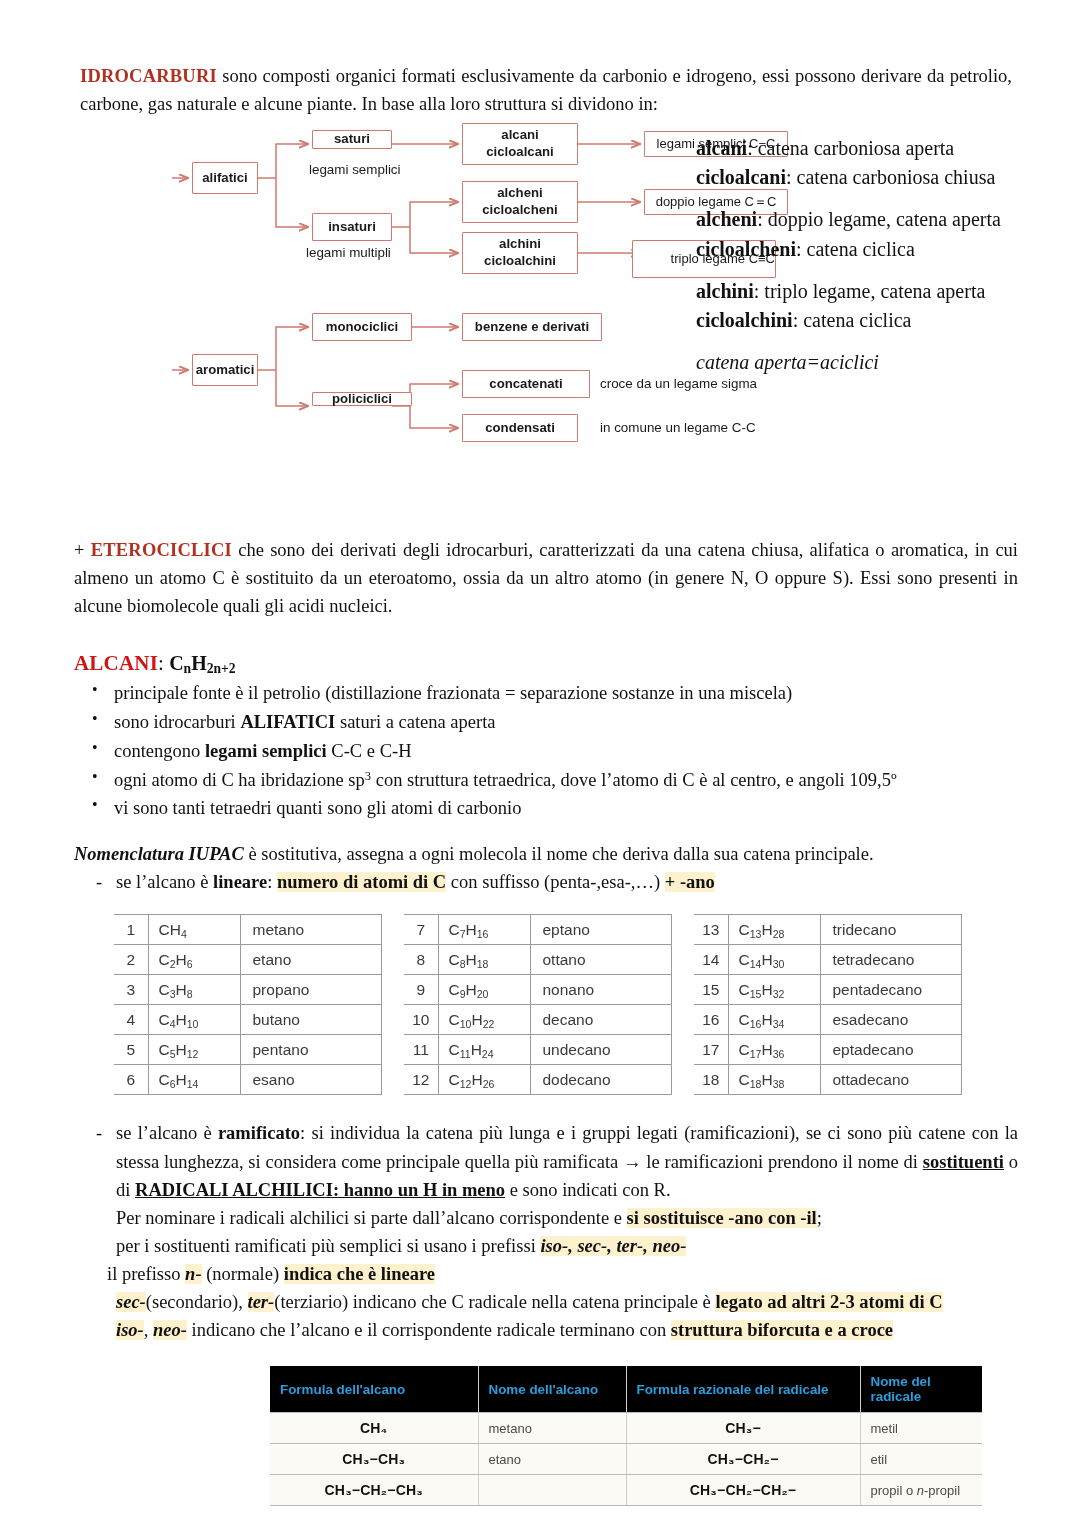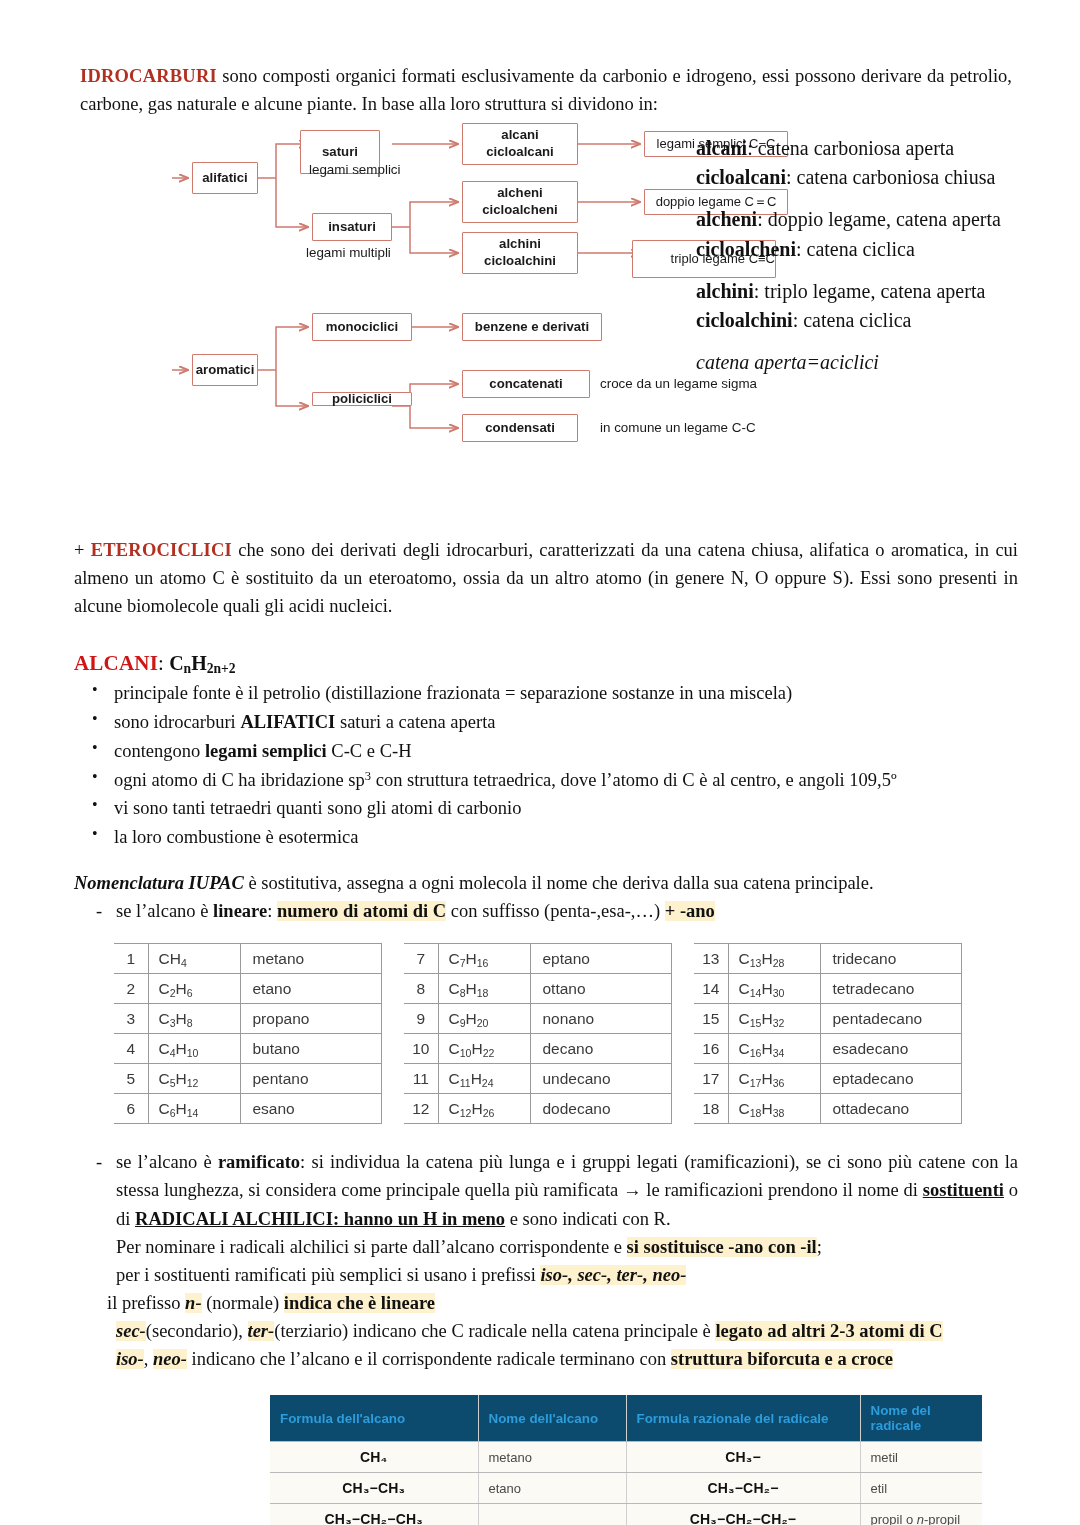--- a/index.html
+++ b/index.html
@@ -69,21 +69,21 @@
   .alk td.n   { width:34px; text-align:center; border-right:1px solid #9b9b9b; padding-left:2px; padding-right:2px;}
   .alk td.f   { width:92px; border-right:1px solid #9b9b9b; }
   .alk td.nm  { padding-left:12px; }
   .alk tr td:last-child { border-right:1px solid #9b9b9b; }
 
   
   .rad { border-collapse:collapse; margin:22px 0 0 196px; width:712px;
          font-family:"Liberation Sans", sans-serif; background:#fbfaf4; }
   .rad th {
     color:#2d9cdb; font-size:13.4px; font-weight:bold; text-align:left;
-    padding:8px 10px; background:#0c4a6e; border-bottom:1px solid #b9b9b9;
+    padding:8px 10px; background:#000000; border-bottom:1px solid #b9b9b9;
     border-right:1px solid #cfcfcf;
   }
   .rad th:last-child { border-right:none; }
   .rad td {
     font-size:13px; color:#4a4a4a; padding:7px 10px;
     border-bottom:1px solid #b9b9b9; border-right:1px solid #cfcfcf;
     vertical-align:middle;
   }
   .rad td:last-child { border-right:none; }
   .rad td.formula { text-align:center; color:#111; font-size:14px; font-weight:bold; letter-spacing:.2px; }
@@ -134,21 +134,21 @@
 
         <path d="M222,274 H240"></path>
         <path d="M240,274 V252 H288" marker-end="url(#ar)"></path>
         <path d="M240,274 V296 H288" marker-end="url(#ar)"></path>
       </g>
     </svg>
 
     <div class="node" style="left:22px; top:30px; width:66px; height:32px;">
       <span>alifatici</span>
     </div>
-    <div class="node" style="left:130px; top:-2px; width:80px; height:44px;">
+    <div class="node" style="left:142px; top:-2px; width:80px; height:19px;">
       <span>saturi</span>
     </div>
     <div class="sub-label" style="left:139px; top:30px;">legami semplici</div>
 
     <div class="node" style="left:142px; top:81px; width:80px; height:28px;">
       <span>insaturi</span>
     </div>
     <div class="sub-label" style="left:136px; top:113px;">legami multipli</div>
 
     <div class="node" style="left:292px; top:-9px; width:116px; height:42px; white-space:pre-line;">
@@ -237,21 +237,20 @@
     <li>
       <span>sono idrocarburi </span><span class="b">ALIFATICI</span><span> saturi a catena aperta</span>
     </li>
     <li>
       <span>contengono </span><span class="b">legami semplici</span><span> C-C e C-H</span>
     </li>
     <li>
       <span>ogni atomo di C ha ibridazione sp</span><sup>3</sup><span> con struttura tetraedrica, dove l’atomo di C è al centro, e angoli 109,5º</span>
     </li>
     <li>vi sono tanti tetraedri quanti sono gli atomi di carbonio</li>
-    <li>la loro combustione è esotermica</li>
   </ul>
 
   <p class="para" style="margin:17px 0 0 0;">
     <span class="b i">Nomenclatura IUPAC</span><span> è sostitutiva, assegna a ogni molecola il nome che deriva dalla sua catena principale.</span>
   </p>
   <p class="dash-item" style="margin:0;">
     <span>se l’alcano è </span><span class="b">lineare</span><span>: </span><span class="b hl">numero di atomi di C</span><span> con suffisso (penta-,esa-,…) </span><span class="b hl">+ -ano</span>
   </p>
 
   <div class="alk-wrap">

